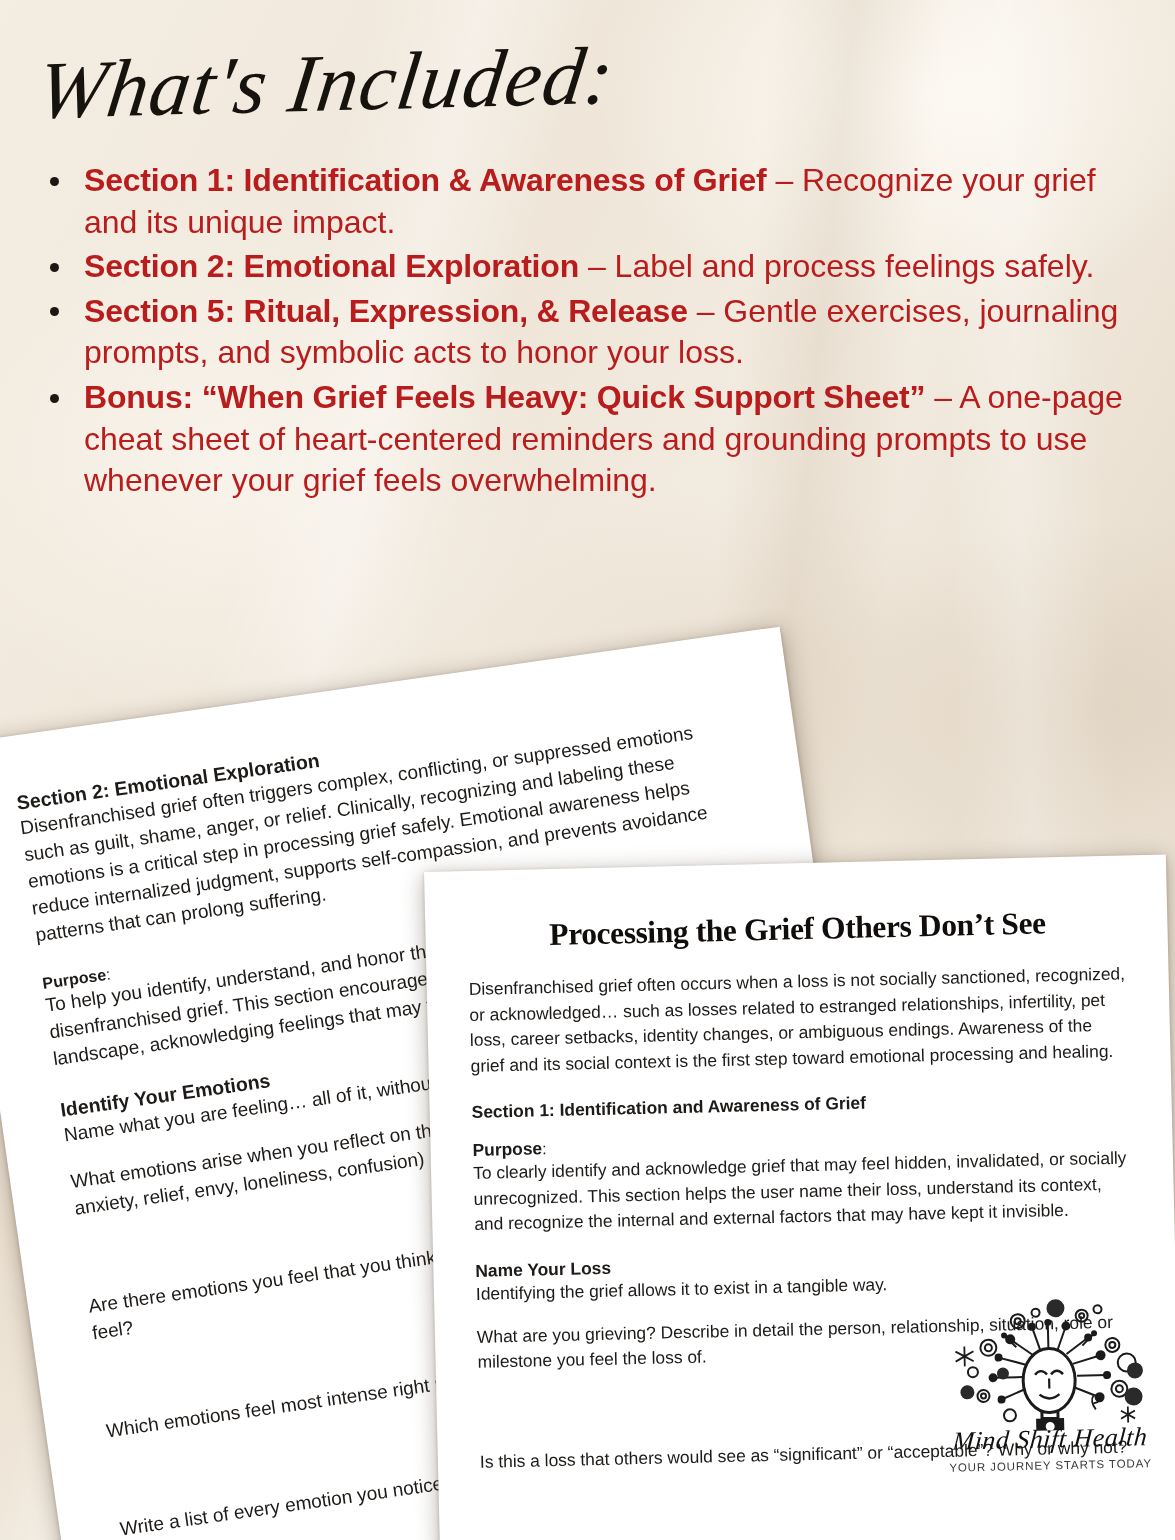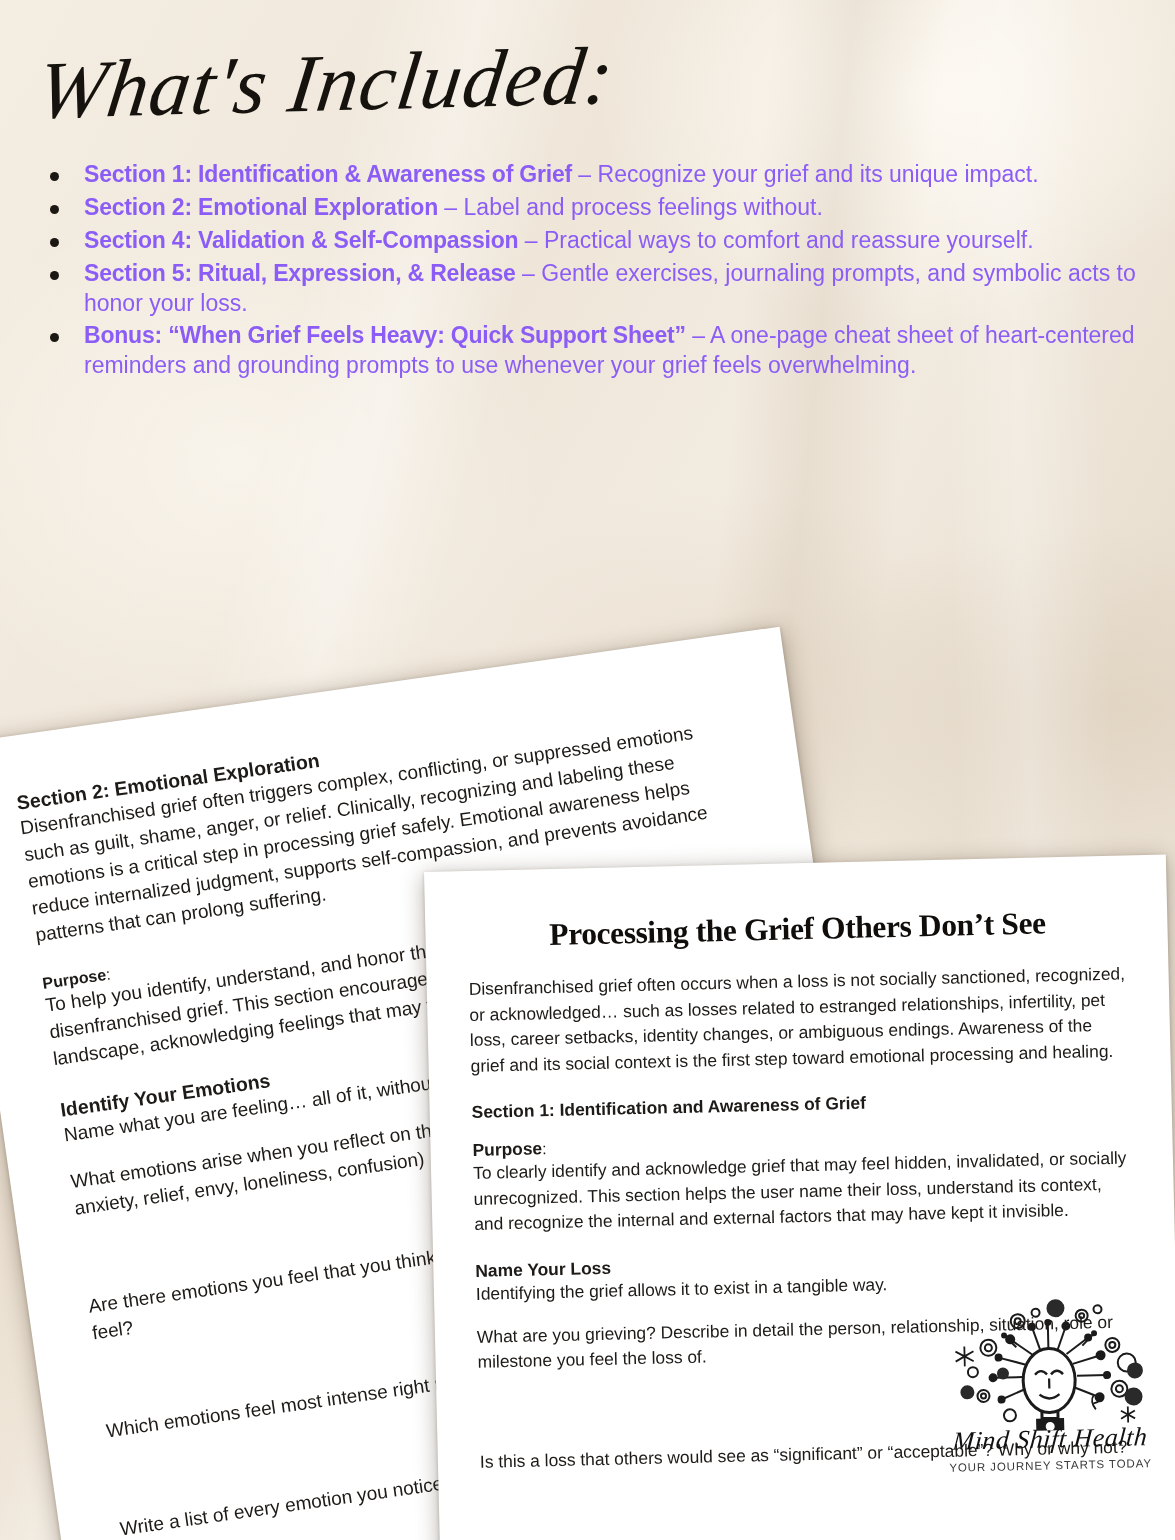--- a/index.html
+++ b/index.html
@@ -35,22 +35,22 @@
     font-style:italic;font-weight:400;
     font-size:82px;color:#16130f;
     letter-spacing:1px;
     transform:skewX(-9deg) rotate(-1.5deg);
     transform-origin:left bottom;
     display:inline-block;
   }
   
   #list{
     position:absolute;left:34px;top:160px;width:1120px;
-    color:#8b5cf6;
-    font-size:23px;
+    color:#b91c1c;
+    font-size:32px;
     line-height:1.30;
     z-index:4;
   }
   #list ul{margin:0;padding:0 0 0 50px;list-style:none;}
   #list li{position:relative;margin:0 0 3px 0;padding:0;}
   #list li .bullet{
     position:absolute;left:-34px;top:.52em;
     width:9px;height:9px;border-radius:50%;background:#1b1713;
   }
   #list li b{font-weight:700;letter-spacing:-.2px;}
@@ -125,25 +125,21 @@
 </div>
 
 <div id="list">
   <ul>
     <li>
       <span class="bullet"></span>
       <b>Section 1: Identification &amp; Awareness of Grief</b><span class="rest"> – Recognize your grief and its unique impact.</span>
     </li>
     <li>
       <span class="bullet"></span>
-      <b>Section 2: Emotional Exploration</b><span class="rest"> – Label and process feelings without.</span>
-    </li>
-    <li>
-      <span class="bullet"></span>
-      <b>Section 4: Validation &amp; Self-Compassion</b><span class="rest"> – Practical ways to comfort and reassure yourself.</span>
+      <b>Section 2: Emotional Exploration</b><span class="rest"> – Label and process feelings safely.</span>
     </li>
     <li>
       <span class="bullet"></span>
       <b>Section 5: Ritual, Expression, &amp; Release</b><span class="rest"> – Gentle exercises, journaling prompts, and symbolic acts to honor your loss.</span>
     </li>
     <li>
       <span class="bullet"></span>
       <b>Bonus: “When Grief Feels Heavy: Quick Support Sheet”</b><span class="rest"> – A one-page cheat sheet of heart-centered reminders and grounding prompts to use whenever your grief feels overwhelming.</span>
     </li>
   </ul>

